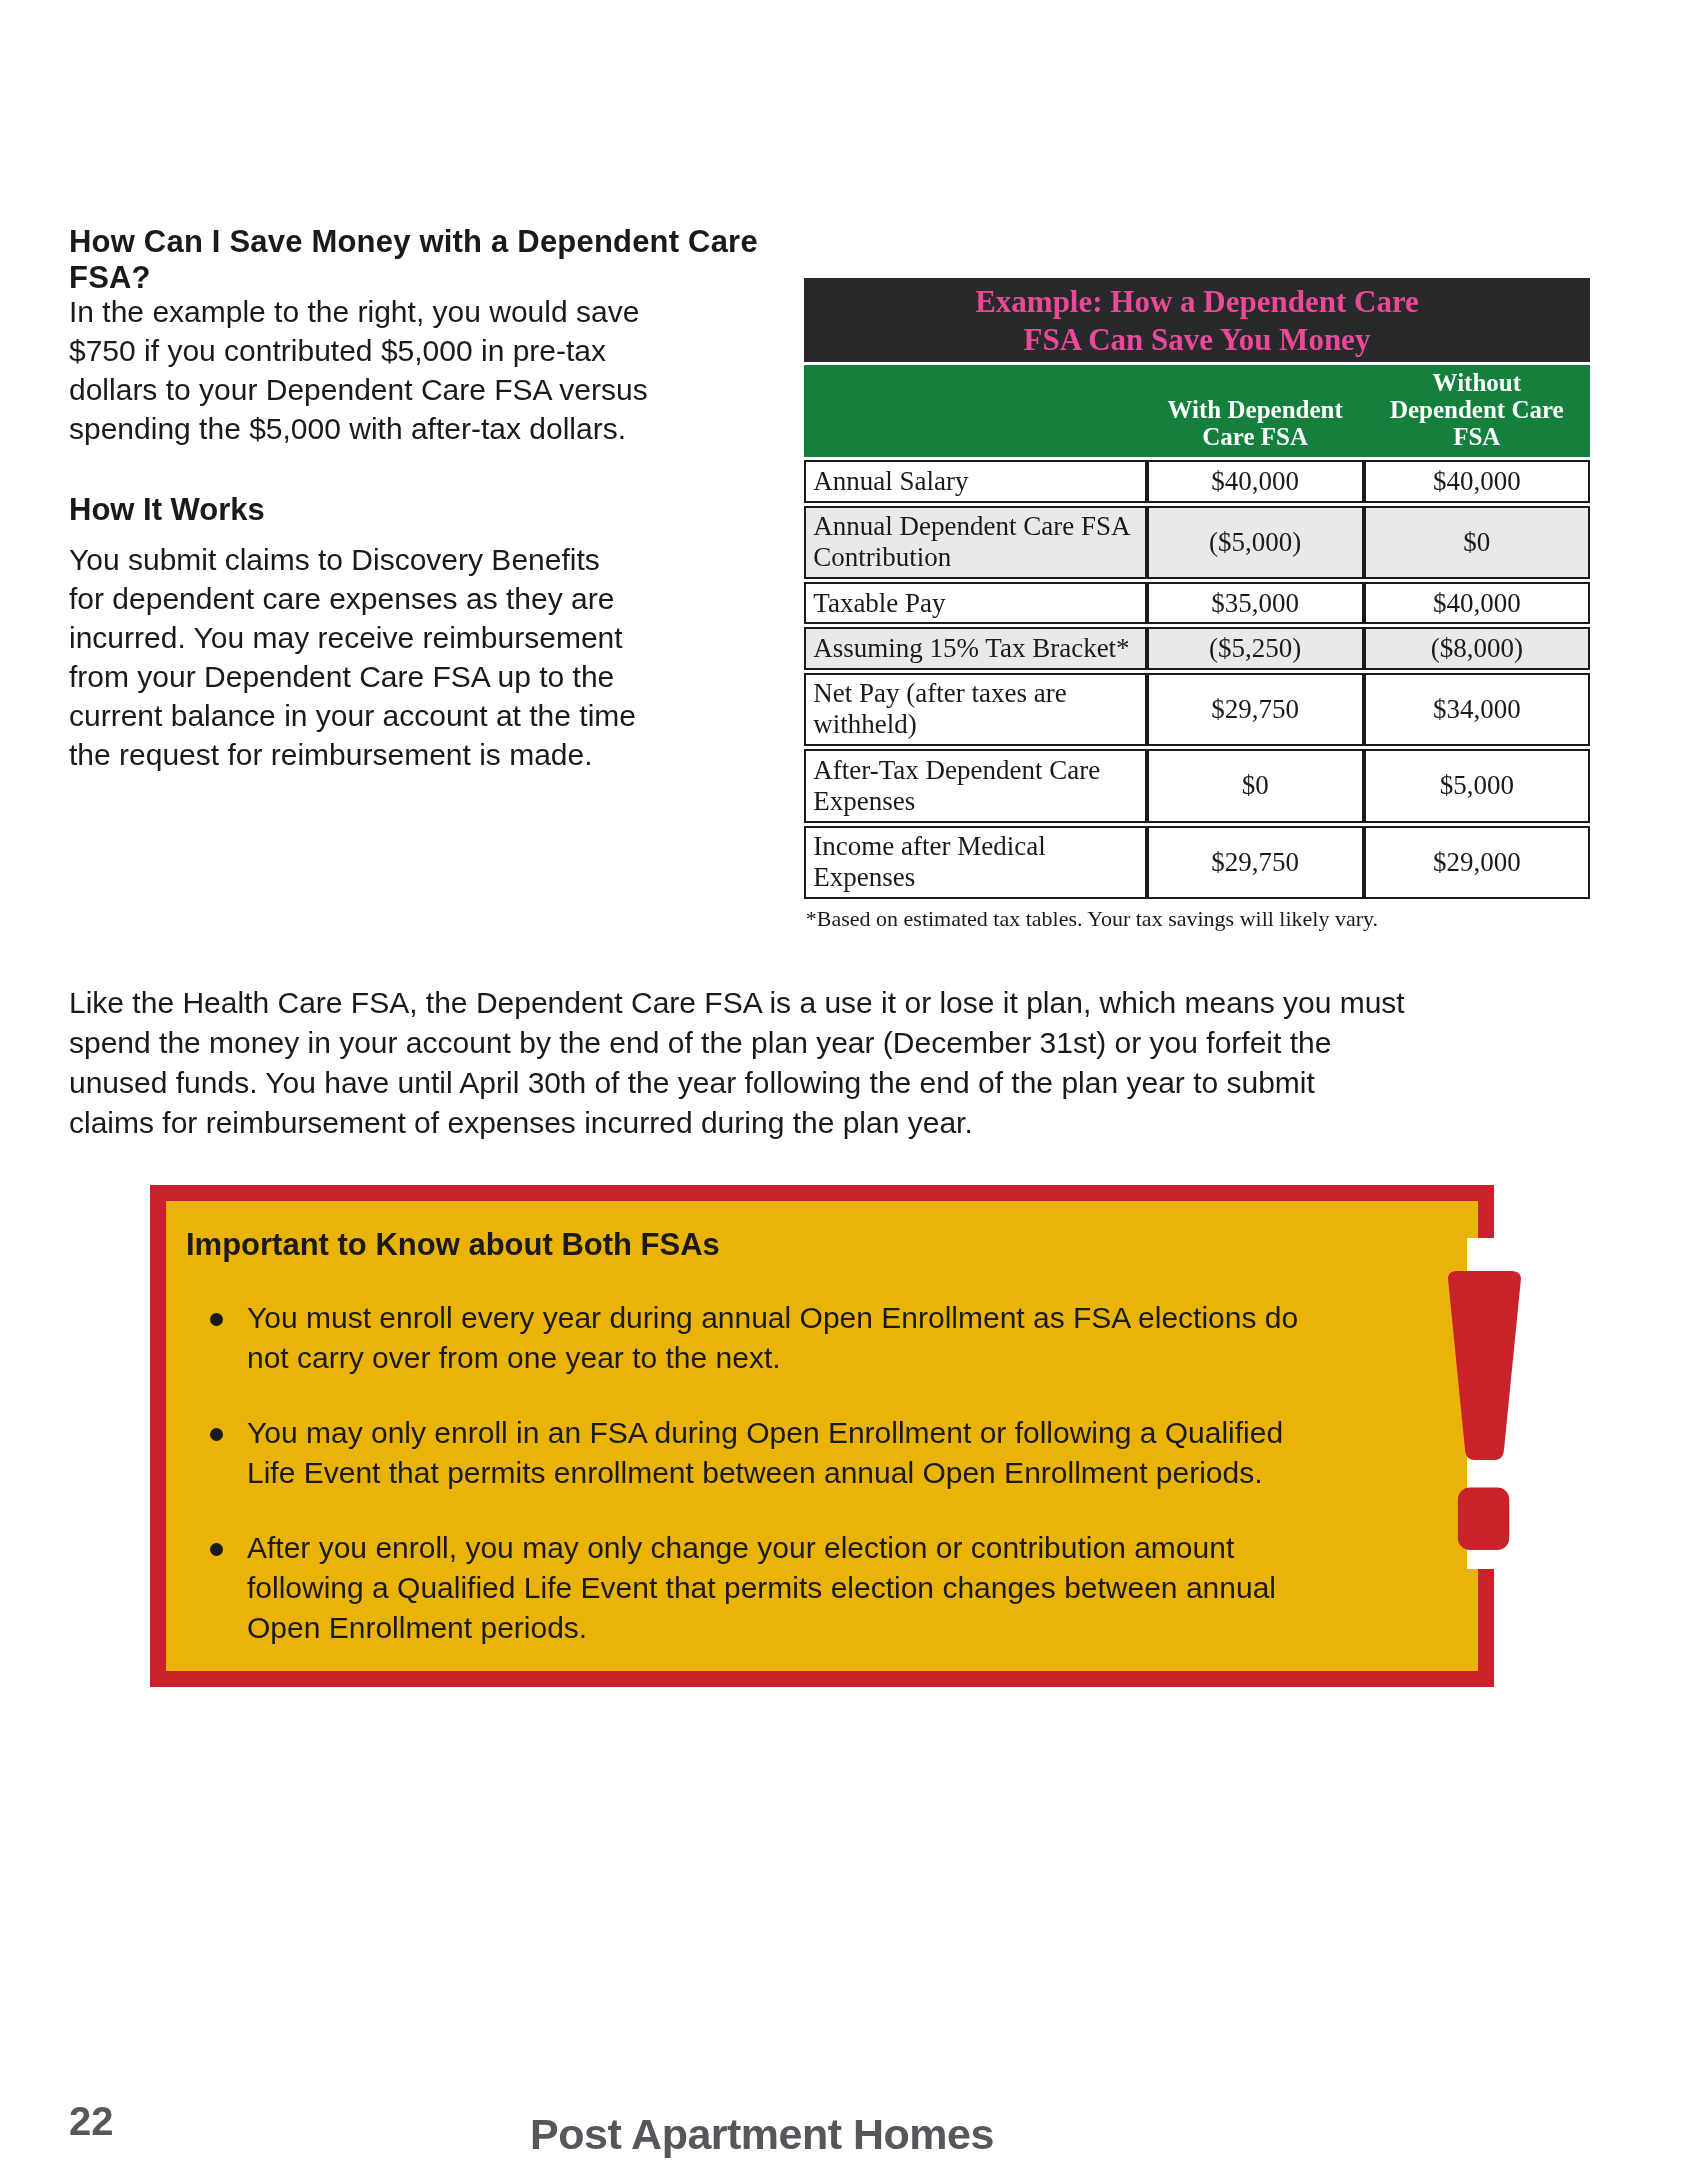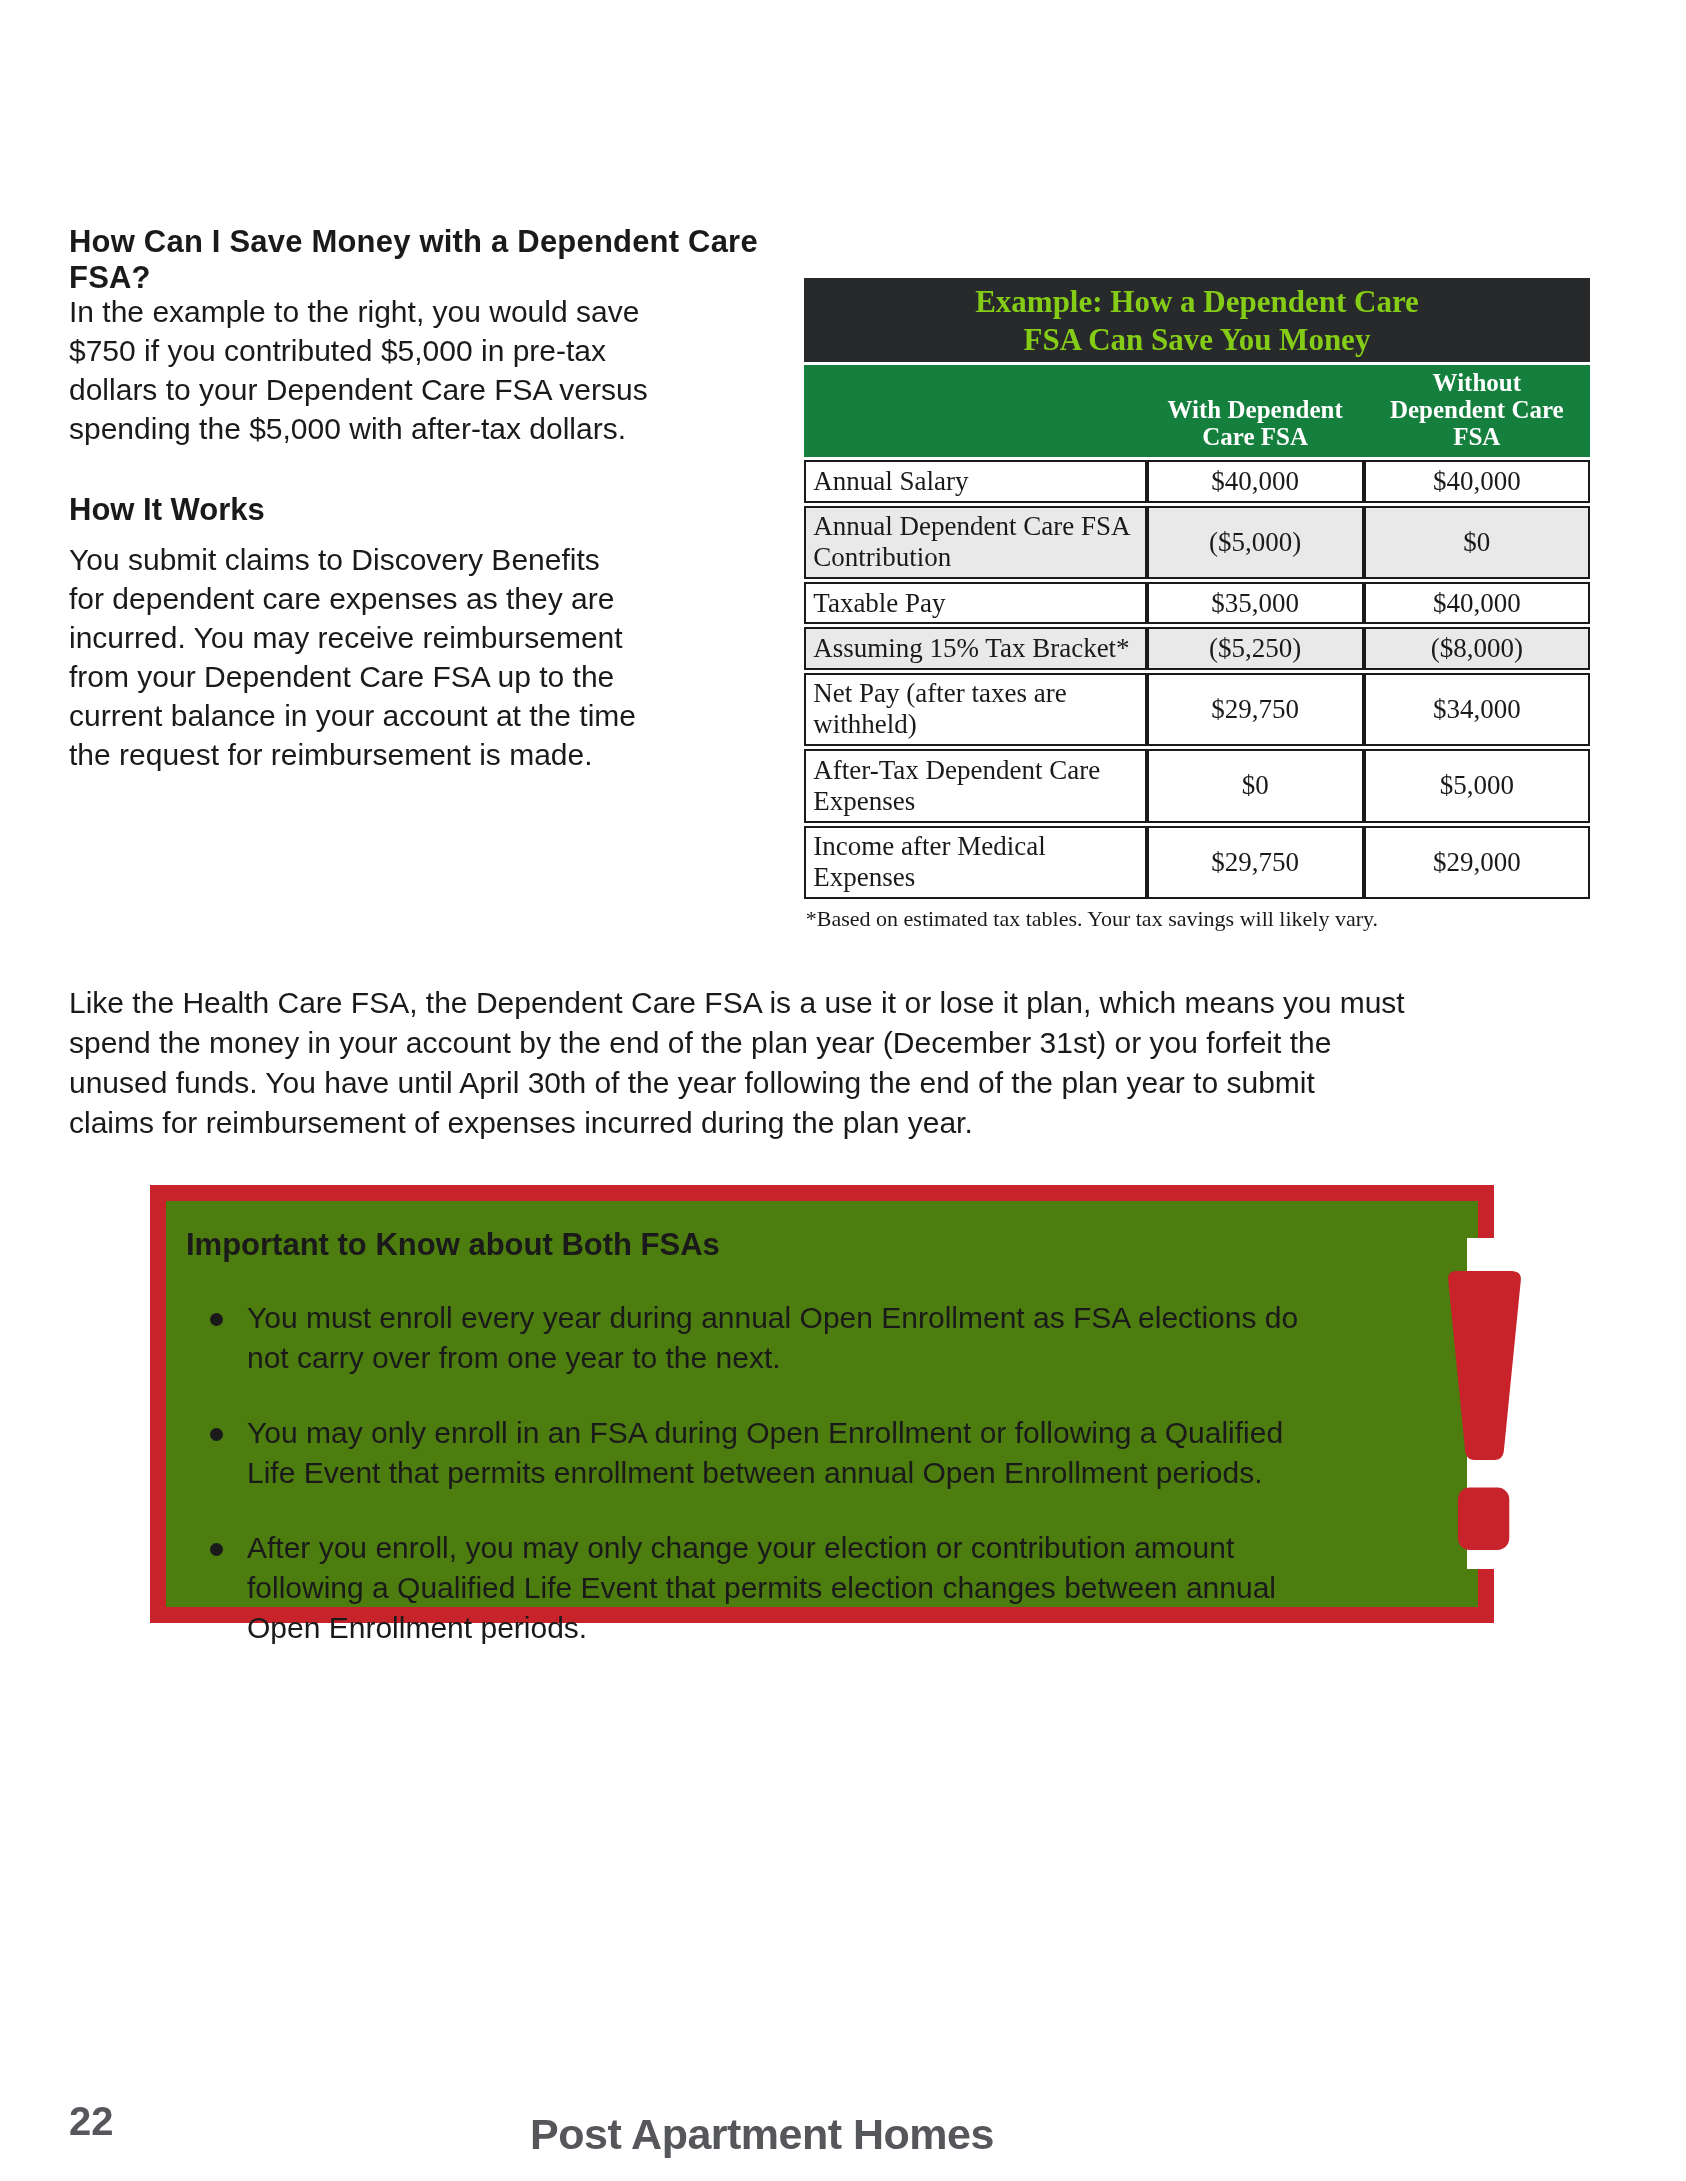--- a/index.html
+++ b/index.html
@@ -17,42 +17,42 @@
   .h1{position:absolute;left:69px;top:224px;width:735px;font-size:31px;font-weight:bold;letter-spacing:0.2px;}
   .p1{position:absolute;left:69px;top:292px;width:744px;font-size:30px;line-height:39px;}
   .h2{position:absolute;left:69px;top:492px;width:735px;font-size:31px;font-weight:bold;}
   .p2{position:absolute;left:69px;top:540px;width:744px;font-size:30px;line-height:39px;}
 
   
   .table-wrap{position:absolute;left:804px;top:275px;width:786px;}
   table.fsa{width:100%;border-collapse:separate;border-spacing:0 3.7px;font-family:"Liberation Serif",serif;}
   table.fsa th,table.fsa td{margin:0;}
   tr.title-row th{
-    background:#27292b;color:#84cc16;font-weight:bold;
+    background:#27292b;color:#ec4899;font-weight:bold;
     font-size:31px;line-height:38px;padding:4.6px 0 3.7px;white-space:pre-line;
   }
   tr.cols-row th{
     background:#15803d;color:#ffffff;text-align:center;font-weight:bold;
     font-size:25px;line-height:27px;padding:3.7px 1.8px 7.3px;vertical-align:bottom;white-space:pre-line;
   }
   table.fsa td{
     border:2.8px solid #1a1a1a;font-size:27px;line-height:31px;background:#ffffff;
     padding:3.7px 7.3px;vertical-align:middle;
   }
   td.val{text-align:center;}
   tr.shaded td{background:#e9e9e9;}
   .footnote{font-family:"Liberation Serif",serif;font-size:22px;margin-top:4.6px;margin-left:1.8px;color:#1a1a1a;}
 
   
   .pfull{position:absolute;left:69px;top:955px;width:1561px;font-size:30px;line-height:40px;margin-top:28px;}
 
   
   .imp-box{
-    position:absolute;left:150px;top:1185px;width:1344px;height:438px;
-    border:16.5px solid #c8232a;box-sizing:border-box;background:#4d7c0f;
+    position:absolute;left:150px;top:1185px;width:1344px;height:502px;
+    border:16.5px solid #c8232a;box-sizing:border-box;background:#eab308;
   }
   .imp-heading{margin:26px 0 0 20px;font-size:31px;font-weight:bold;}
   .imp-list{margin:24px 0 0 37px;padding:0;list-style:none;}
   .imp-list li{
     position:relative;padding-left:44px;font-size:30px;line-height:40px;white-space:pre-line;margin-top:35px;
   }
   .imp-list li::before{
     content:"";position:absolute;left:7.3px;top:14.7px;width:13px;height:13px;border-radius:50%;background:#1a1a1a;
   }
   .border-gap{position:absolute;left:1467px;top:1238px;width:37px;height:331px;background:#ffffff;z-index:2;}

